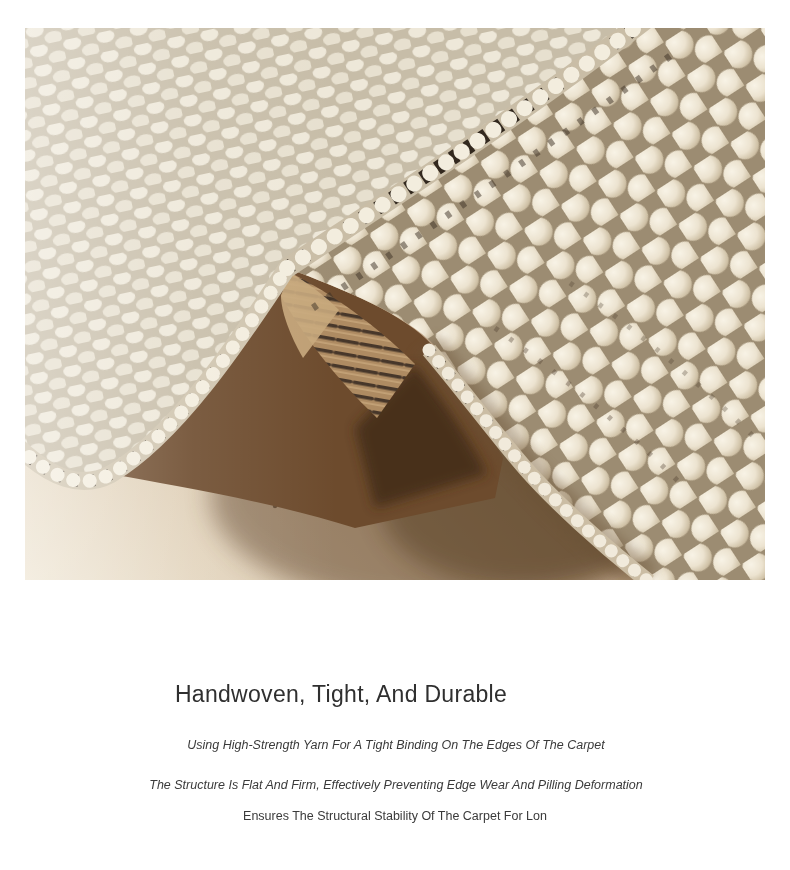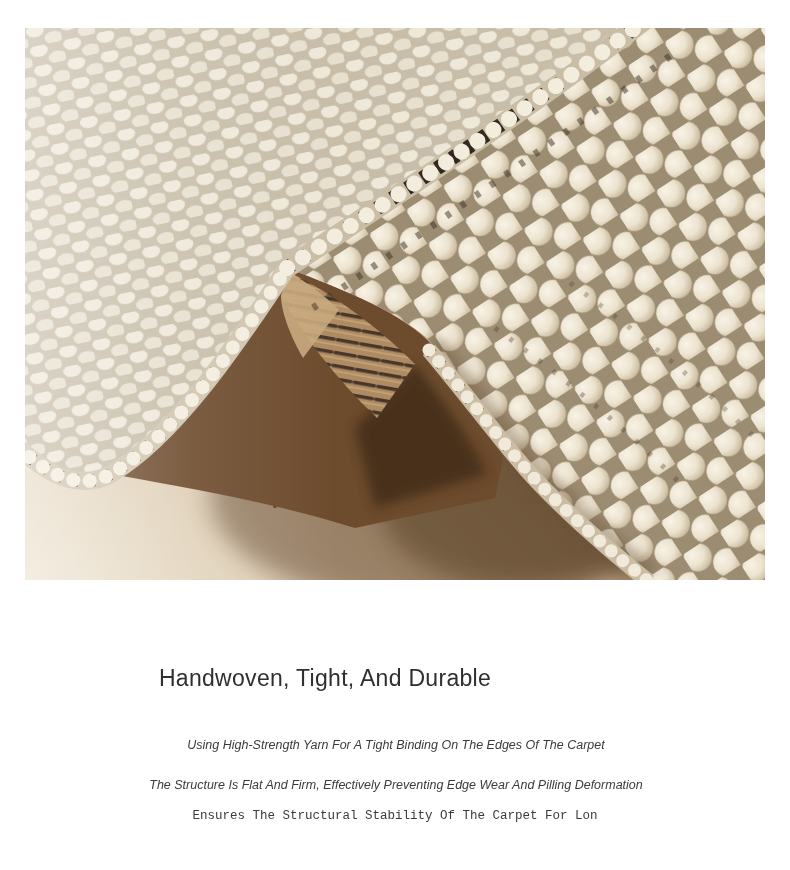--- a/index.html
+++ b/index.html
@@ -18,21 +18,21 @@
     left: 25px; top: 28px;
     width: 740px; height: 552px;
     overflow: hidden;
     background: #d9c8b2;
   }
   .photo svg { display: block; }
   .title {
     position: absolute;
     left: 0; top: 664px;
     width: 650px;
-    margin: 0;
+    margin: 16px;
     text-align: center;
     font-size: 23px;
     line-height: 28px;
     font-weight: 400;
     color: #2f2f2f;
     letter-spacing: 0.3px;
   }
   .desc {
     position: absolute;
     left: 0;
@@ -52,21 +52,21 @@
     width: 790px;
     font-size: 12.5px;
     line-height: 17px;
     color: #3a3a3a;
   }
   .footnote-inner {
     width: fit-content;
     margin: 0 auto;
     text-align: left;
   }
-  .footnote-inner p { margin: 0; font-family: Liberation Mono, monospace; }
+  .footnote-inner p { margin: 0; }
 </style>
 </head>
 <body>
 
 <div class="section">
 
   <figure class="photo" style="margin:0" aria-label="Close-up photo of a handwoven cream bobble-textured wool carpet with its corner folded over, revealing dark whipstitch edge binding and a tan woven backing, resting on a beige floor">
     <svg width="740" height="552" viewBox="0 0 740 552" xmlns="http://www.w3.org/2000/svg">
       <defs>
         <linearGradient id="floorG" x1="0" y1="1" x2="1" y2="0.35">

